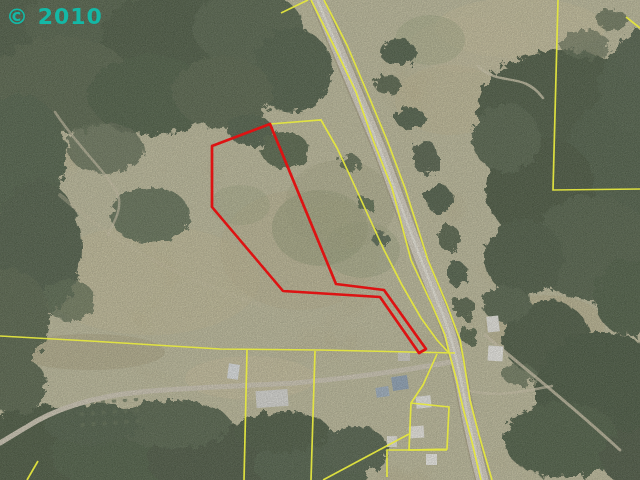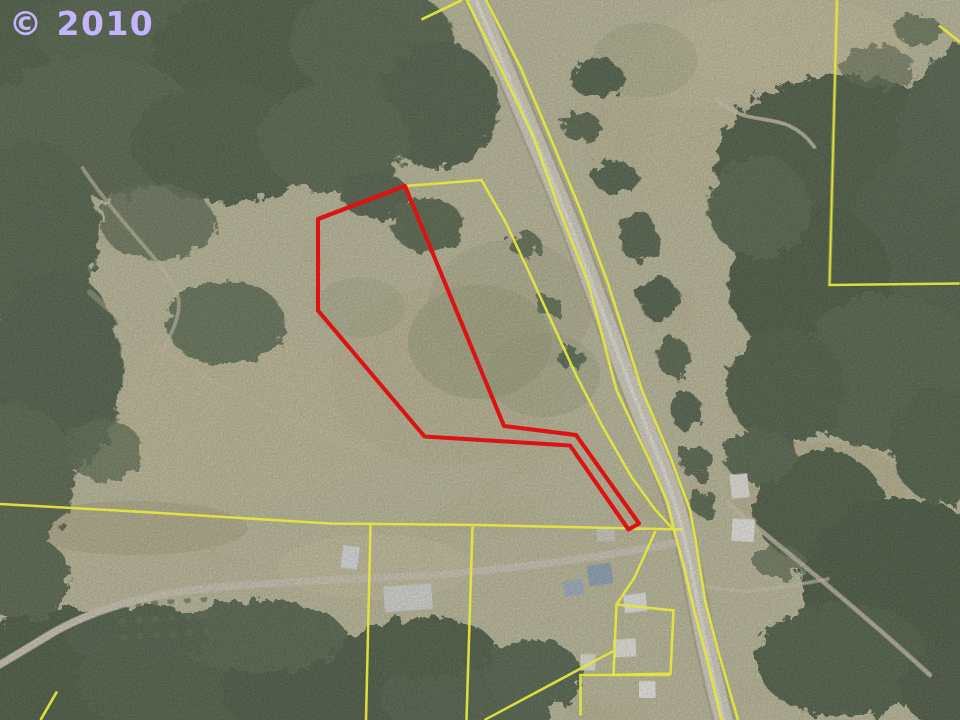--- a/index.html
+++ b/index.html
@@ -3,21 +3,21 @@
 <meta charset="utf-8">
 <style>
   html,body{margin:0;padding:0;background:#222;}
   .stage{
     position:relative;width:640px;height:480px;overflow:hidden;
     font-family:"DejaVu Sans","Liberation Sans",sans-serif;
   }
   .stage svg{position:absolute;left:0;top:0;display:block;}
   .watermark{
     position:absolute;left:6px;top:4px;
-    color:#c4b5fd;font-size:22px;font-weight:bold;letter-spacing:1px;
+    color:#14b8a6;font-size:22px;font-weight:bold;letter-spacing:1px;
     user-select:none;z-index:5;
   }
   .grain-multiply{mix-blend-mode:multiply;}
   .grain-screen{mix-blend-mode:screen;}
 </style>
 </head>
 <body>
 
 <div class="stage">
   <svg width="640" height="480" viewBox="0 0 640 480">

